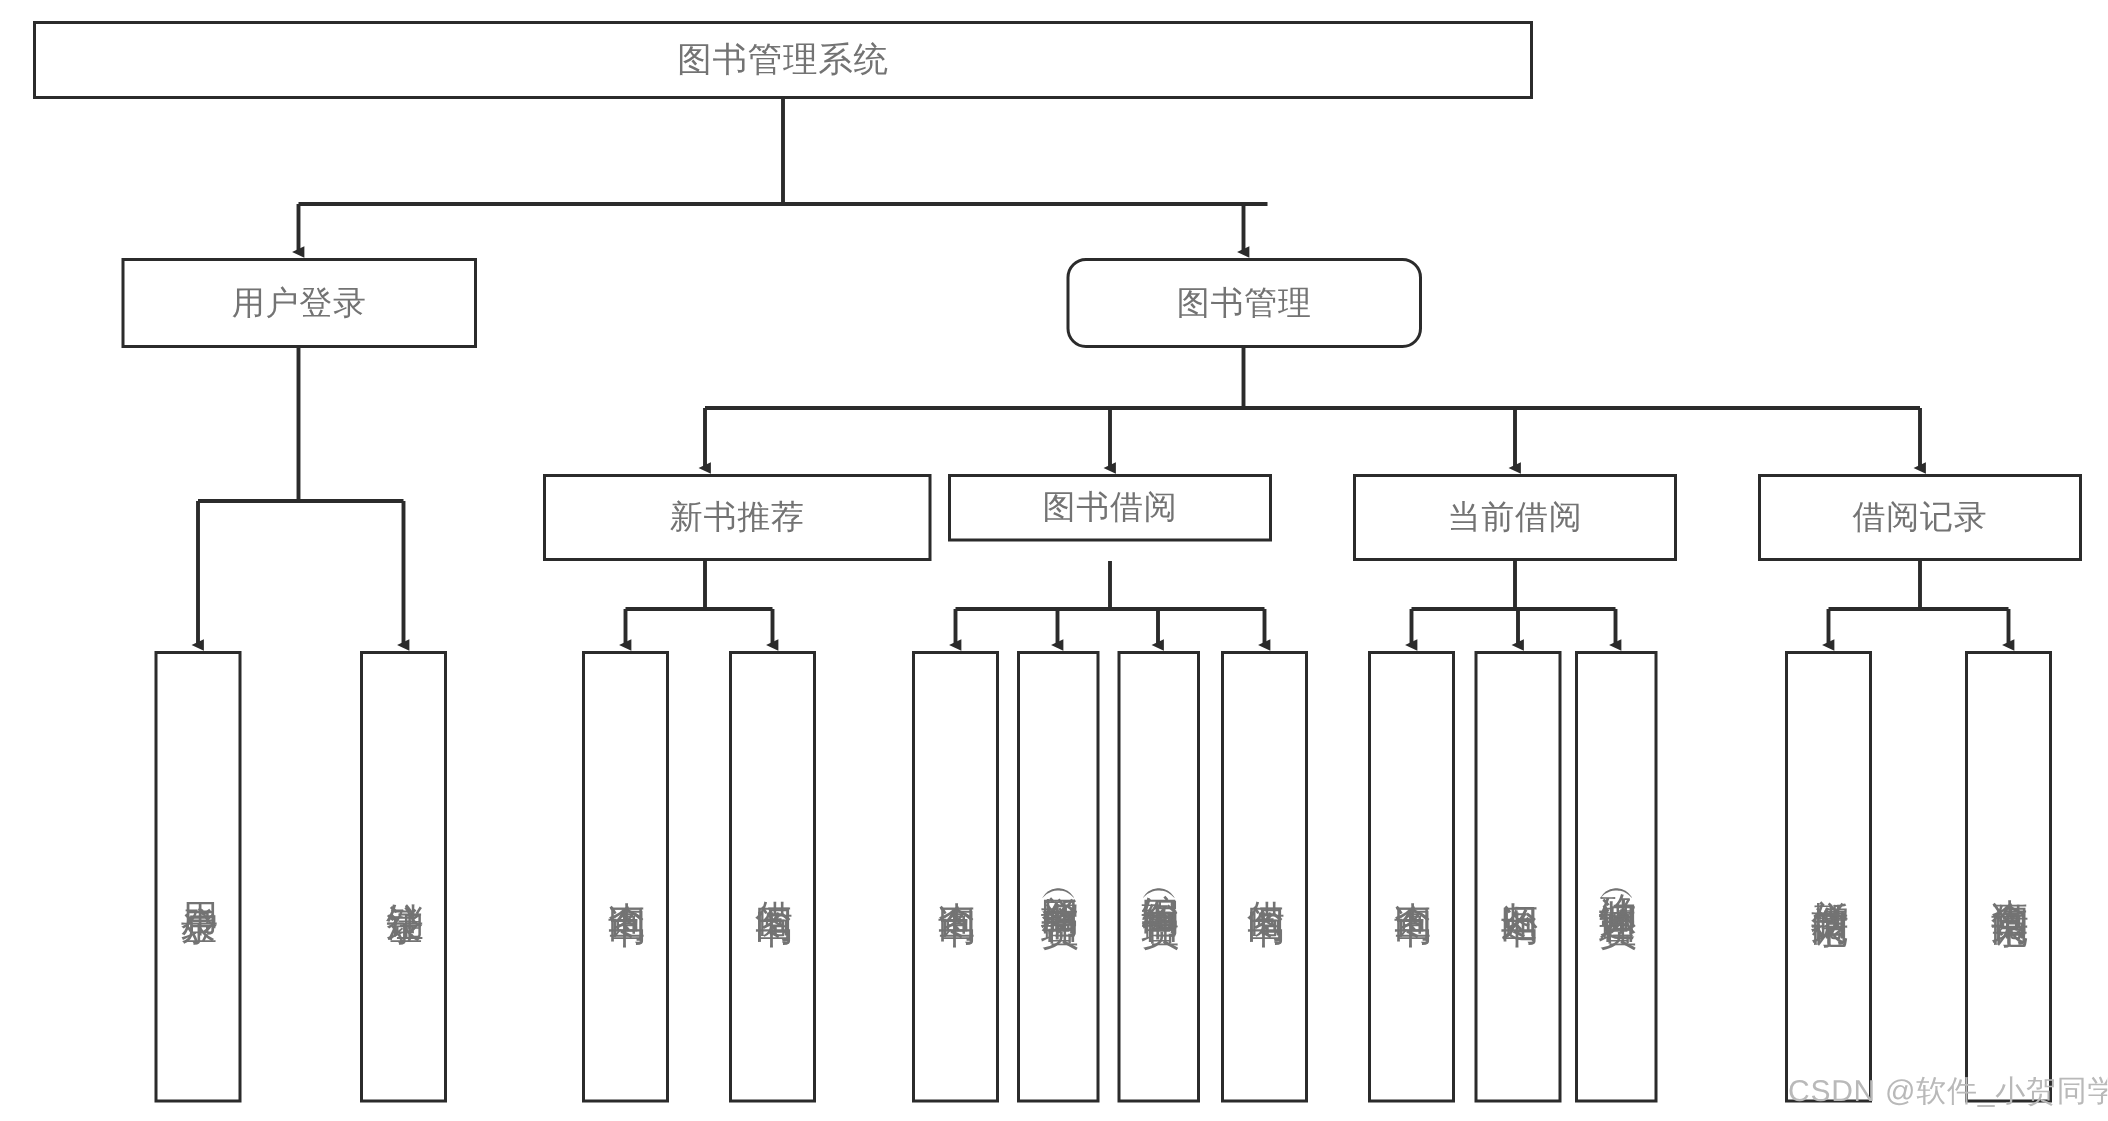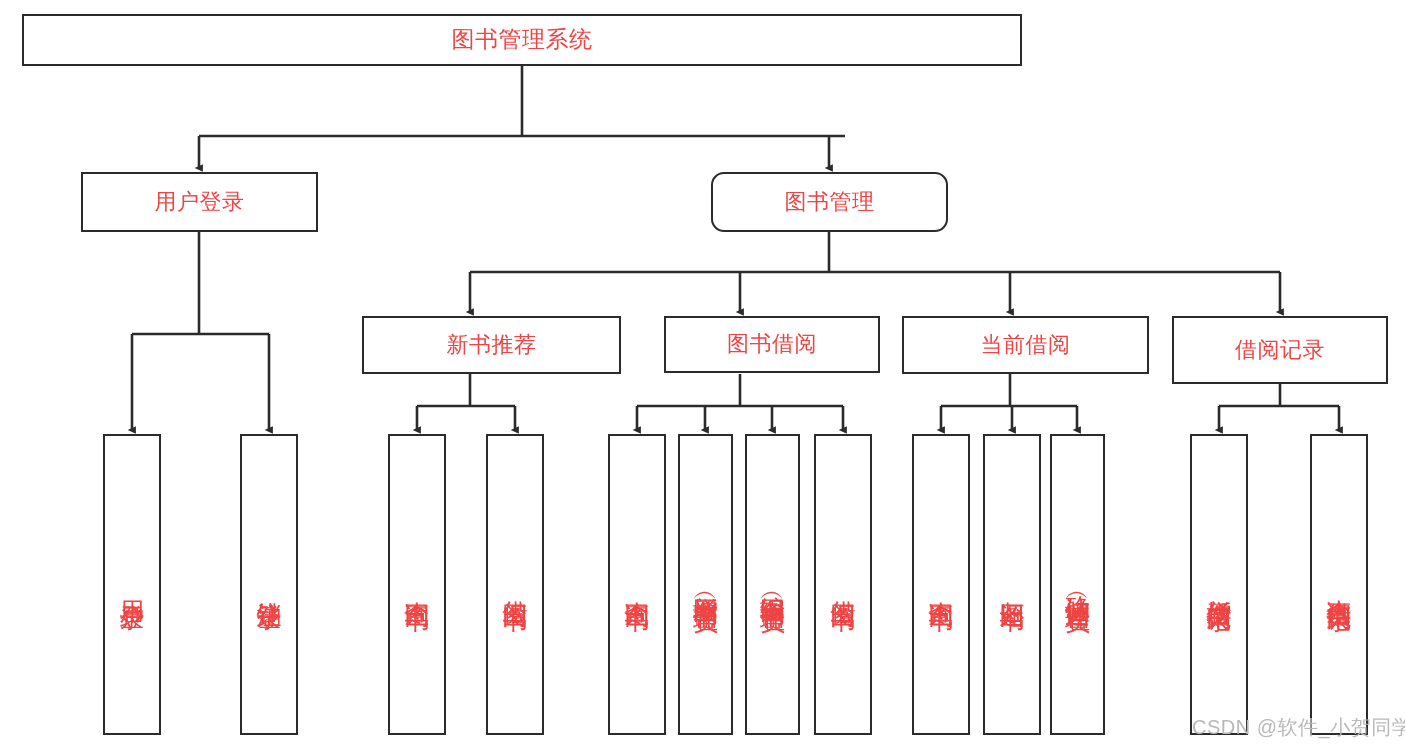--- a/index.html
+++ b/index.html
@@ -30,21 +30,21 @@
     position: absolute;
     box-sizing: border-box;
     background: #ffffff;
     border: 2px solid #2b2b2b;
     display: flex;
     align-items: center;
     justify-content: center;
     z-index: 2;
   }
   .node-label {
-    color: #ef4444;
+    color: #737373;
     line-height: 1.12;
     text-align: center;
     white-space: pre;
     letter-spacing: 0.5px;
   }
   
   .node.h .node-label {
     font-size: 22px;
   }
   .node.root .node-label {
@@ -135,27 +135,27 @@
   <div class="node h" style="left: 81px; top: 172px; width: 237px; height: 60px;">
     <span class="node-label">用户登录</span>
   </div>
   <div class="node h" style="left: 711px; top: 172px; width: 237px; height: 60px; border-radius: 13px;">
     <span class="node-label">图书管理</span>
   </div>
 
   <div class="node h" style="left: 362px; top: 316px; width: 259px; height: 58px;">
     <span class="node-label">新书推荐</span>
   </div>
-  <div class="node h" style="left: 664px; top: 316px; width: 216px; height: 57px;">
+  <div class="node h" style="left: 632px; top: 316px; width: 216px; height: 45px;">
     <span class="node-label">图书借阅</span>
   </div>
-  <div class="node h" style="left: 902px; top: 316px; width: 247px; height: 58px;">
+  <div class="node h" style="left: 902px; top: 316px; width: 216px; height: 58px;">
     <span class="node-label">当前借阅</span>
   </div>
-  <div class="node h" style="left: 1172px; top: 316px; width: 216px; height: 68px; align-items: center;">
+  <div class="node h" style="left: 1172px; top: 316px; width: 216px; height: 58px; align-items: center;">
     <span class="node-label">借阅记录</span>
   </div>
 
   <div class="node v" style="left: 103px; top: 434px; width: 58px; height: 301px;">
     <span class="node-label">用户登录</span>
   </div>
   <div class="node v" style="left: 240px; top: 434px; width: 58px; height: 301px;">
     <span class="node-label">注销登录</span>
   </div>
   <div class="node v" style="left: 388px; top: 434px; width: 58px; height: 301px;">

